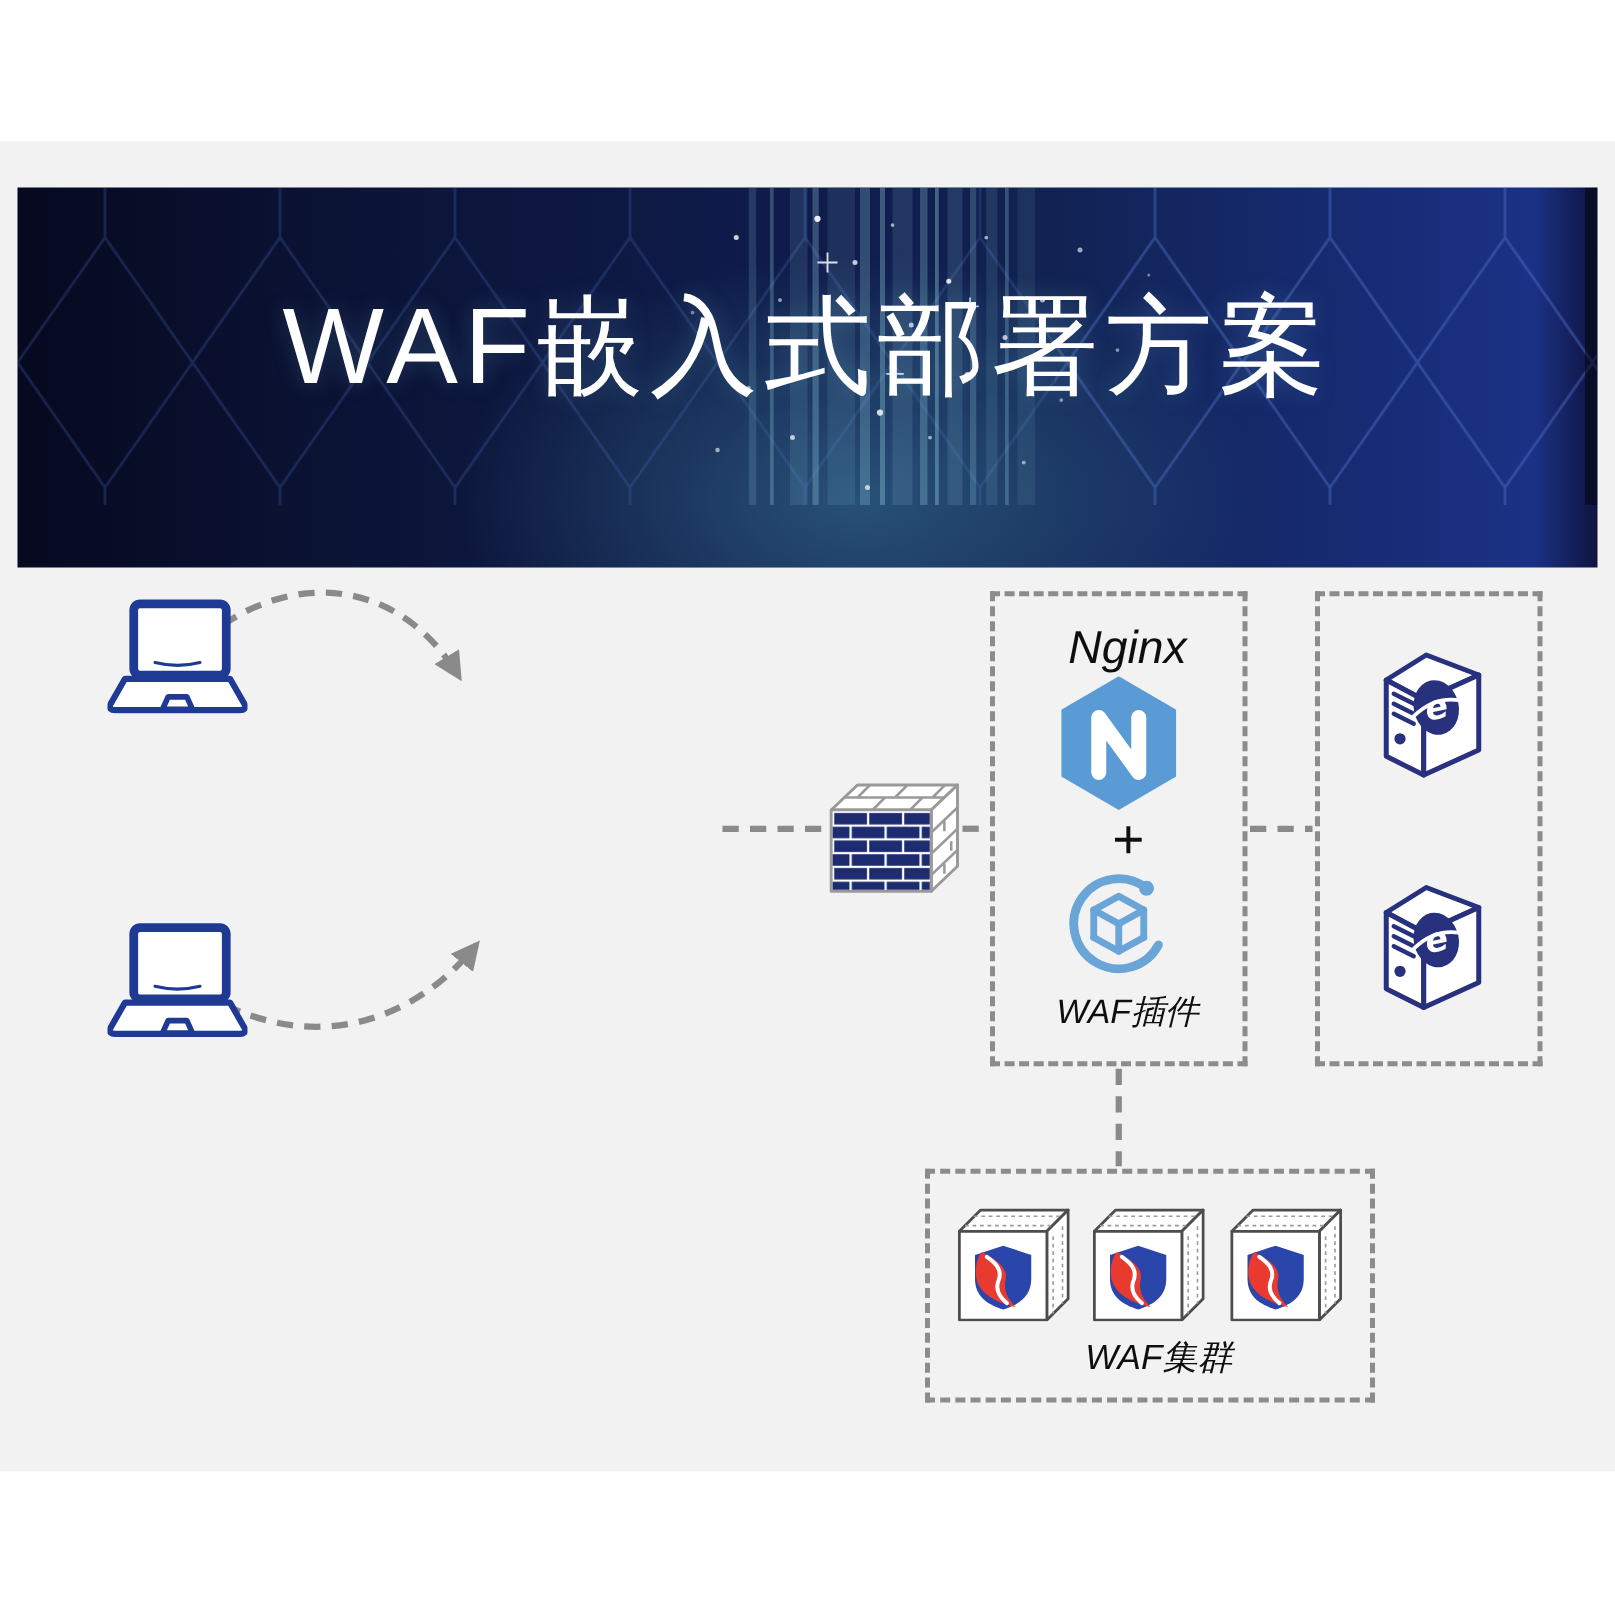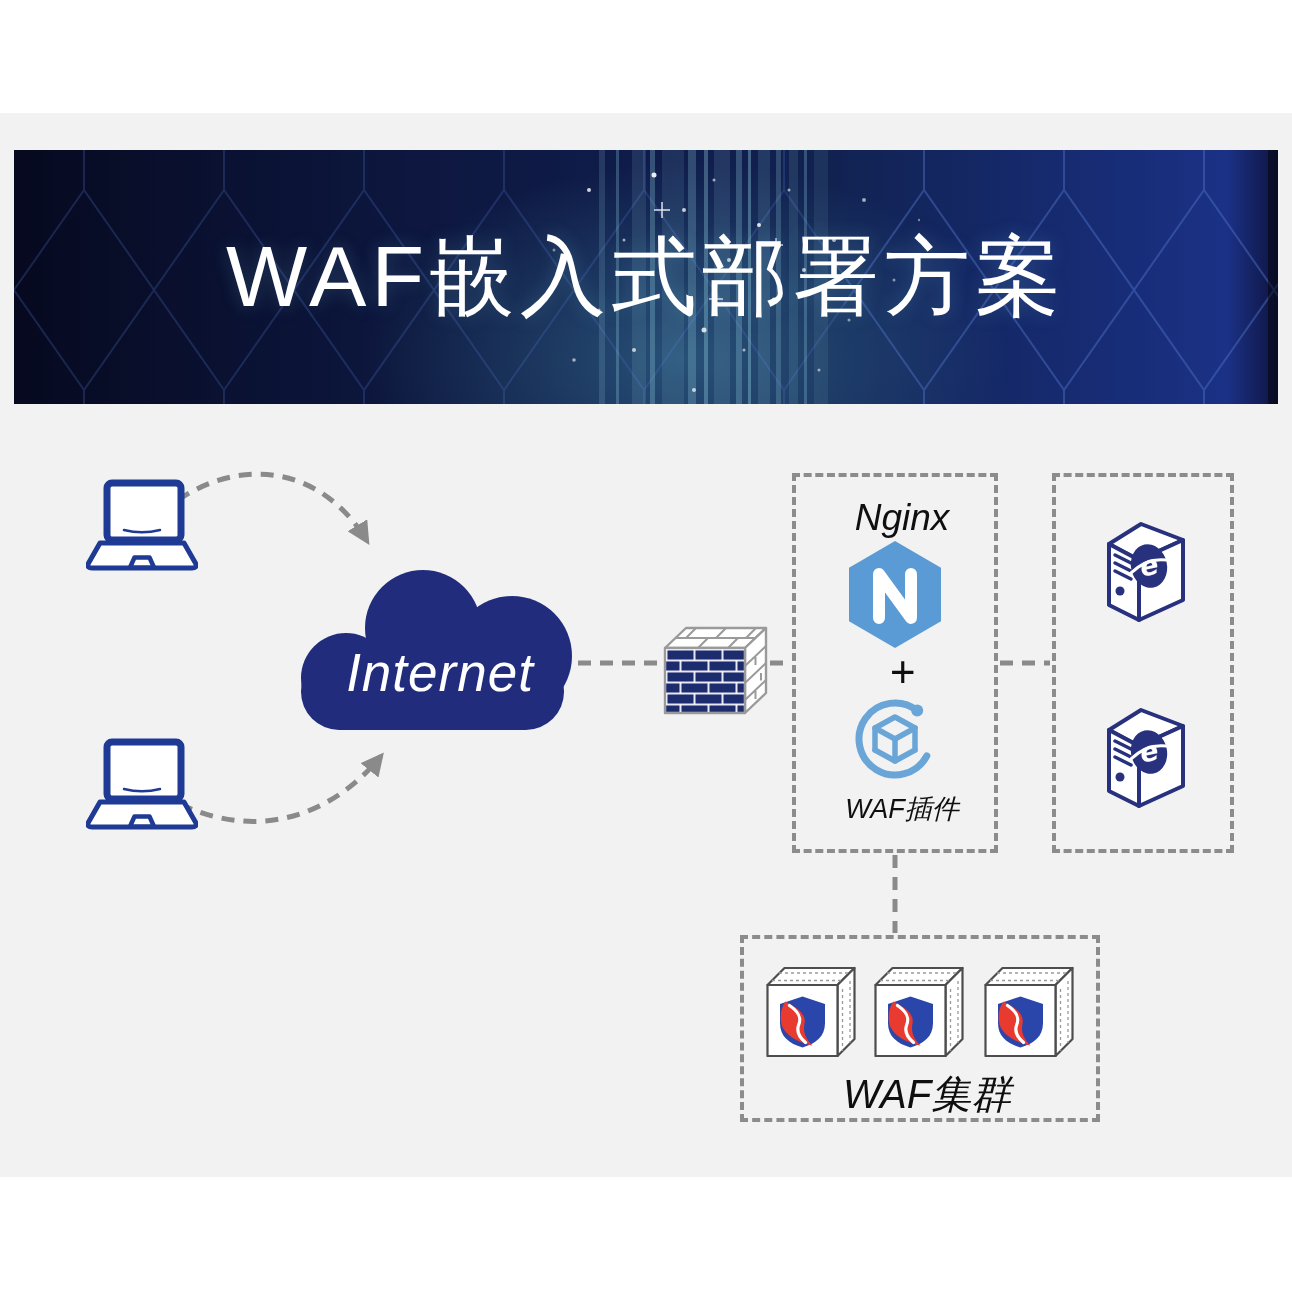--- a/index.html
+++ b/index.html
@@ -5,42 +5,42 @@
   html,body{margin:0;padding:0;background:#ffffff;}
   #stage{
     position:relative;width:1292px;height:1291px;overflow:hidden;background:#ffffff;
     font-family:"Liberation Sans","DejaVu Sans",sans-serif;
   }
   .abs{position:absolute;}
   
   .band{left:0;top:113px;width:1292px;height:1064px;background:#f2f2f2;}
   
   .banner{
-    left:14px;top:150px;width:1264px;height:254px;overflow:hidden;
+    left:14px;top:150px;width:1264px;height:304px;overflow:hidden;
     background-image:
       radial-gradient(ellipse 500px 300px at 53% 82%, rgba(80,165,190,.38), rgba(80,165,190,0) 65%),
       linear-gradient(90deg,#06091f 0%,#0a1131 16%,#0d173f 32%,#0f1c4b 50%,#112250 64%,#15296b 80%,#1b3185 96%,#0f1440 100%);
   }
   .banner-fx{left:0;top:0;width:1264px;height:254px;}
   .banner-title{
     left:0;top:0;width:1264px;height:254px;display:flex;align-items:center;justify-content:center;
     color:#ffffff;font-size:86px;font-weight:500;letter-spacing:5px;white-space:nowrap;
     text-shadow:0 0 18px rgba(120,190,220,.25);
   }
   
   .dashedbox{border:4px dashed #8c8c8c;box-sizing:border-box;}
   .nginx-box{left:792px;top:473px;width:206px;height:380px;}
   .servers-box{left:1052px;top:473px;width:182px;height:380px;}
   .waf-box{left:740px;top:935px;width:360px;height:187px;}
   
   .lbl{position:absolute;left:14px;right:0;text-align:center;color:#0f0f0f;font-style:italic;}
   .nginx-title{top:20px;font-size:37px;font-weight:500;}
   .plus{top:170px;font-size:44px;font-weight:500;}
   .plugin-label{top:314px;font-size:27px;font-weight:500;}
-  .cluster-label{top:128px;font-size:40px;font-weight:500;}
+  .cluster-label{top:128px;font-size:28px;font-weight:500;}
   .cloud-label{top:86px;font-size:53px;color:#ffffff;font-weight:400;letter-spacing:1px;}
   .icon{position:absolute;}
 </style>
 </head>
 <body>
 
 <div id="stage">
 
   <svg width="0" height="0" style="position:absolute" aria-hidden="true">
     <defs>
@@ -164,31 +164,20 @@
     </g>
   </svg>
 
   <svg class="icon" style="left:86px;top:479px" width="112" height="92">
     <use href="#sym-laptop"></use>
   </svg>
   <svg class="icon" style="left:86px;top:738px" width="112" height="92">
     <use href="#sym-laptop"></use>
   </svg>
 
-  <div class="abs" style="left:288px;top:556px;width:290px;height:190px">
-    <svg width="290" height="190">
-      <g fill="#212d7c">
-        <circle cx="135" cy="72" r="58"></circle>
-        <circle cx="224" cy="100" r="60"></circle>
-        <circle cx="58" cy="122" r="45"></circle>
-        <rect x="13" y="97" width="263" height="77" rx="38"></rect>
-      </g>
-    </svg>
-    <div class="lbl cloud-label">Internet</div>
-  </div>
 
   <svg class="icon" style="left:662px;top:616px" width="106" height="100" viewBox="0 0 106 100">
     <defs>
       <pattern id="bricks" width="28" height="22" patternUnits="userSpaceOnUse" patternTransform="translate(4.5,33.5)">
         <rect width="28" height="22" fill="#ffffff"></rect>
         <rect x="0.9" y="0.9" width="26.2" height="9.2" fill="#1d2b6f"></rect>
         <rect x="-13.1" y="11.9" width="26.2" height="9.2" fill="#1d2b6f"></rect>
         <rect x="14.9" y="11.9" width="26.2" height="9.2" fill="#1d2b6f"></rect>
       </pattern>
     </defs>

